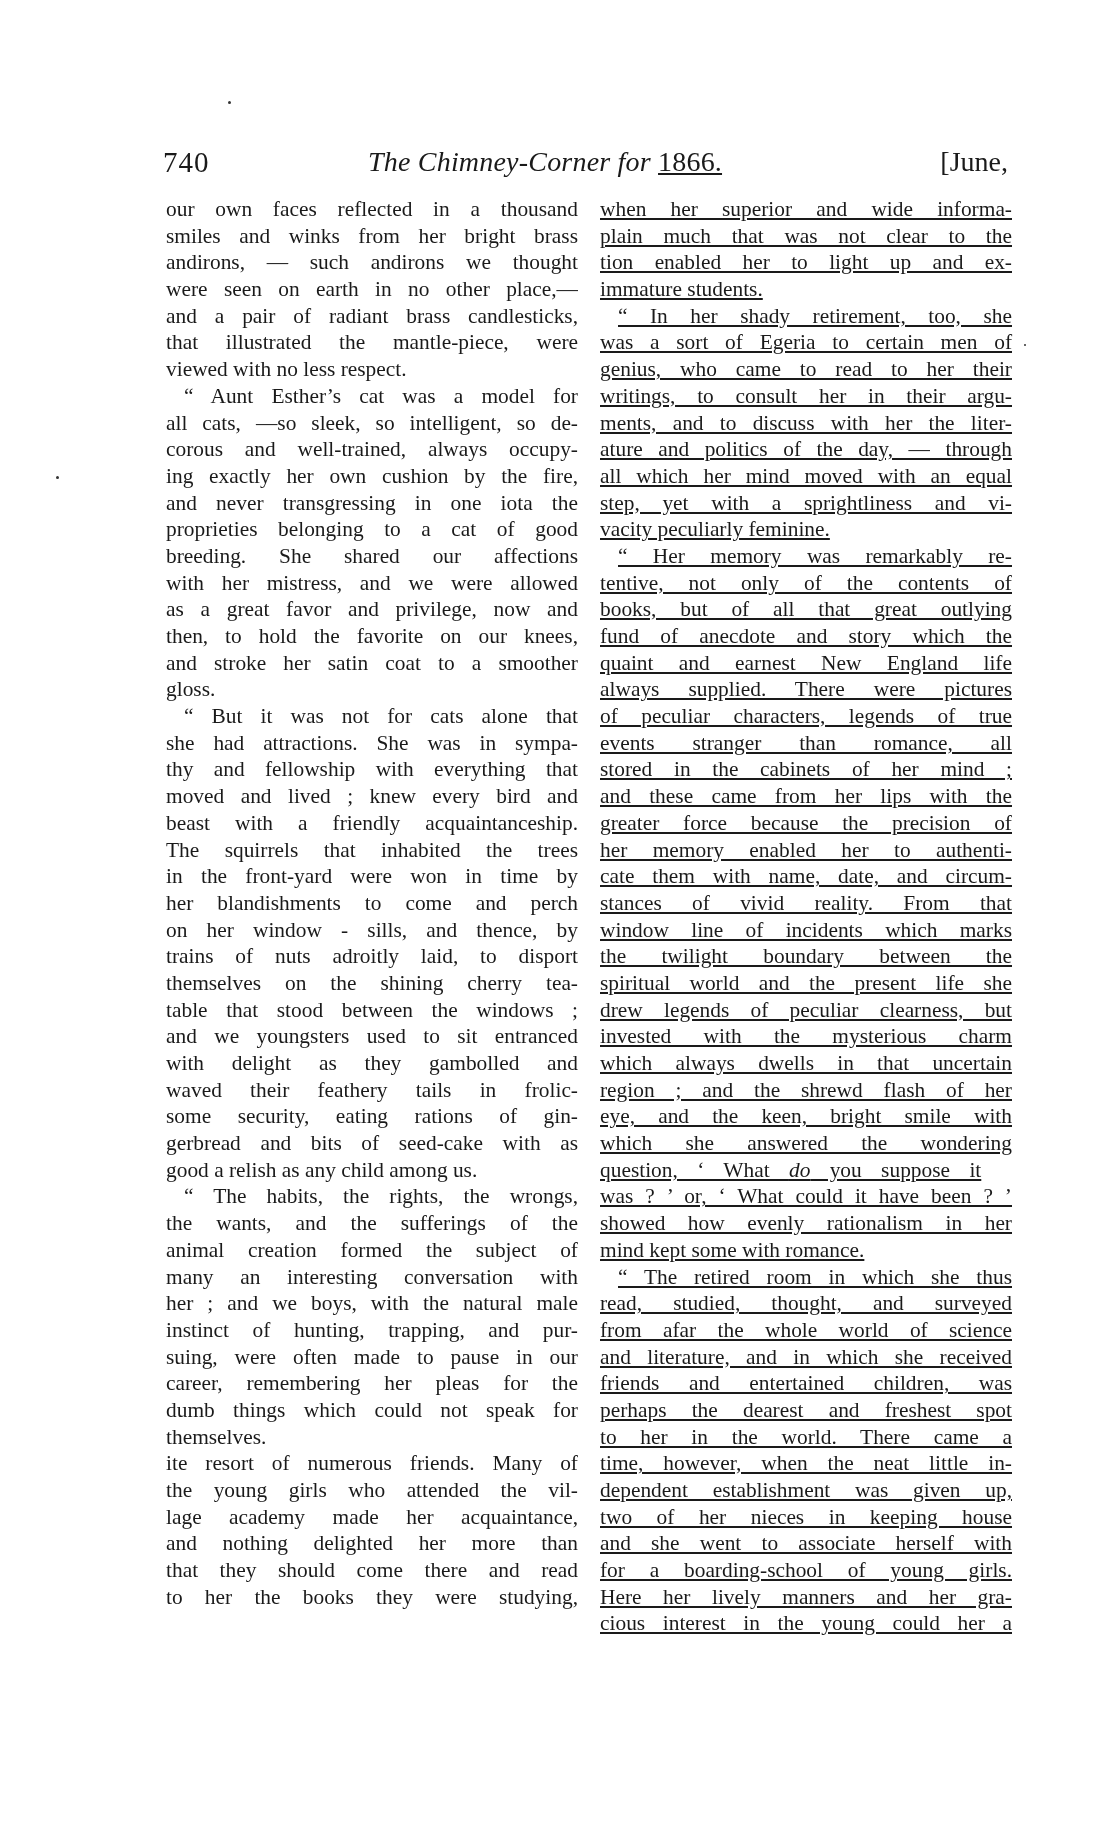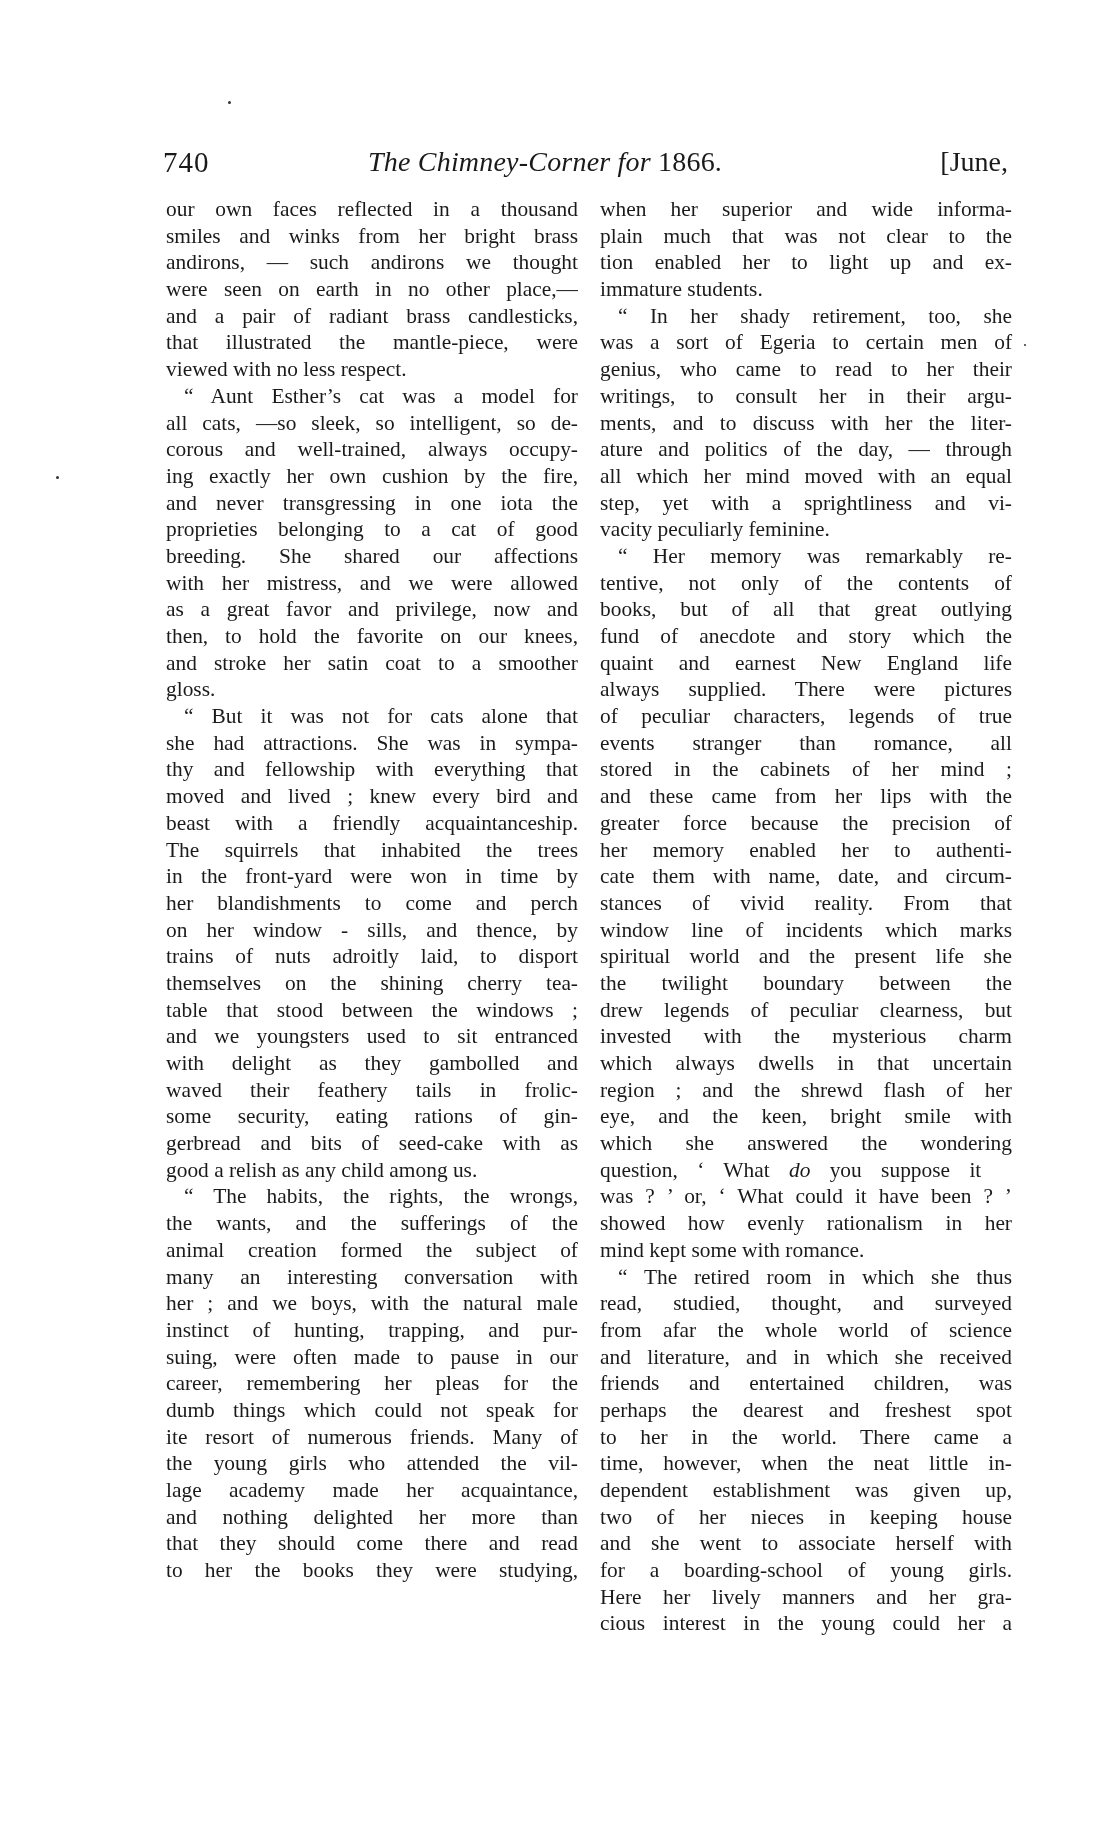--- a/index.html
+++ b/index.html
@@ -13,31 +13,31 @@
     position: absolute; top: 146px; left: 163px; width: 845px; height: 40px;
   }
   .page-number {
     position: absolute; left: 0; top: 0;
     font-size: 29px; letter-spacing: 1px;
   }
   .running-title {
     position: absolute; left: 205px; top: 0;
     font-size: 28px; font-style: italic; letter-spacing: 0.2px;
   }
-  .running-title .year { font-style: normal; }
+  .running-title .year { font-style: normal; text-decoration: underline; }
   .issue-month {
     position: absolute; right: 0; top: 0;
     font-size: 28px;
   }
   .column {
     position: absolute; top: 196px; width: 412px;
     font-size: 21.4px;
   }
   .col-left { left: 166px; }
-  .col-right { left: 600px; }
+  .col-right { left: 600px; text-decoration: underline; }
   .line {
     height: 26.7px; line-height: 26.7px; white-space: nowrap;
     text-align: justify; text-align-last: justify;
     display: block;
   }
   .line.last { text-align-last: left; }
   .line.indent { padding-left: 18px; }
   .speck { position: absolute; background: #333; border-radius: 50%; }
 </style>
 </head>
@@ -90,20 +90,21 @@
       <div class="line last">good a relish as any child among us.</div>
       <div class="line indent">“ The habits, the rights, the wrongs,</div>
       <div class="line">the wants, and the sufferings of the</div>
       <div class="line">animal creation formed the subject of</div>
       <div class="line">many an interesting conversation with</div>
       <div class="line">her ; and we boys, with the natural male</div>
       <div class="line">instinct of hunting, trapping, and pur-</div>
       <div class="line">suing, were often made to pause in our</div>
       <div class="line">career, remembering her pleas for the</div>
       <div class="line">dumb things which could not speak for</div>
+      <div class="line last">themselves.</div>
       <div class="line">ite resort of numerous friends.  Many of</div>
       <div class="line">the young girls who attended the vil-</div>
       <div class="line">lage academy made her acquaintance,</div>
       <div class="line">and nothing delighted her more than</div>
       <div class="line">that they should come there and read</div>
       <div class="line">to her the books they were studying,</div>
     </div>
   <div class="column col-right" id="col-1">
       <div class="line">when her superior and wide informa-</div>
       <div class="line">plain much that was not clear to the</div>
@@ -126,22 +127,22 @@
       <div class="line">always supplied.  There were pictures</div>
       <div class="line">of peculiar characters, legends of true</div>
       <div class="line">events stranger than romance, all</div>
       <div class="line">stored in the cabinets of her mind ;</div>
       <div class="line">and these came from her lips with the</div>
       <div class="line">greater force because the precision of</div>
       <div class="line">her memory enabled her to authenti-</div>
       <div class="line">cate them with name, date, and circum-</div>
       <div class="line">stances of vivid reality.  From that</div>
       <div class="line">window line of incidents which marks</div>
+      <div class="line">the twilight boundary between the</div>
       <div class="line">spiritual world and the present life she</div>
-      <div class="line">the twilight boundary between the</div>
       <div class="line">drew legends of peculiar clearness, but</div>
       <div class="line">invested with the mysterious charm</div>
       <div class="line">which always dwells in that uncertain</div>
       <div class="line">region ; and the shrewd flash of her</div>
       <div class="line">eye, and the keen, bright smile with</div>
       <div class="line">which she answered the wondering</div>
       <div class="line" style="text-align: left; text-align-last: left; word-spacing: 14px;"><span style="white-space: pre;">question, ‘ What </span><i>do</i><span style="white-space: pre;"> you suppose it</span></div>
       <div class="line">was ? ’ or, ‘ What could it have been ? ’</div>
       <div class="line">showed how evenly rationalism in her</div>
       <div class="line last">mind kept some with romance.</div>

